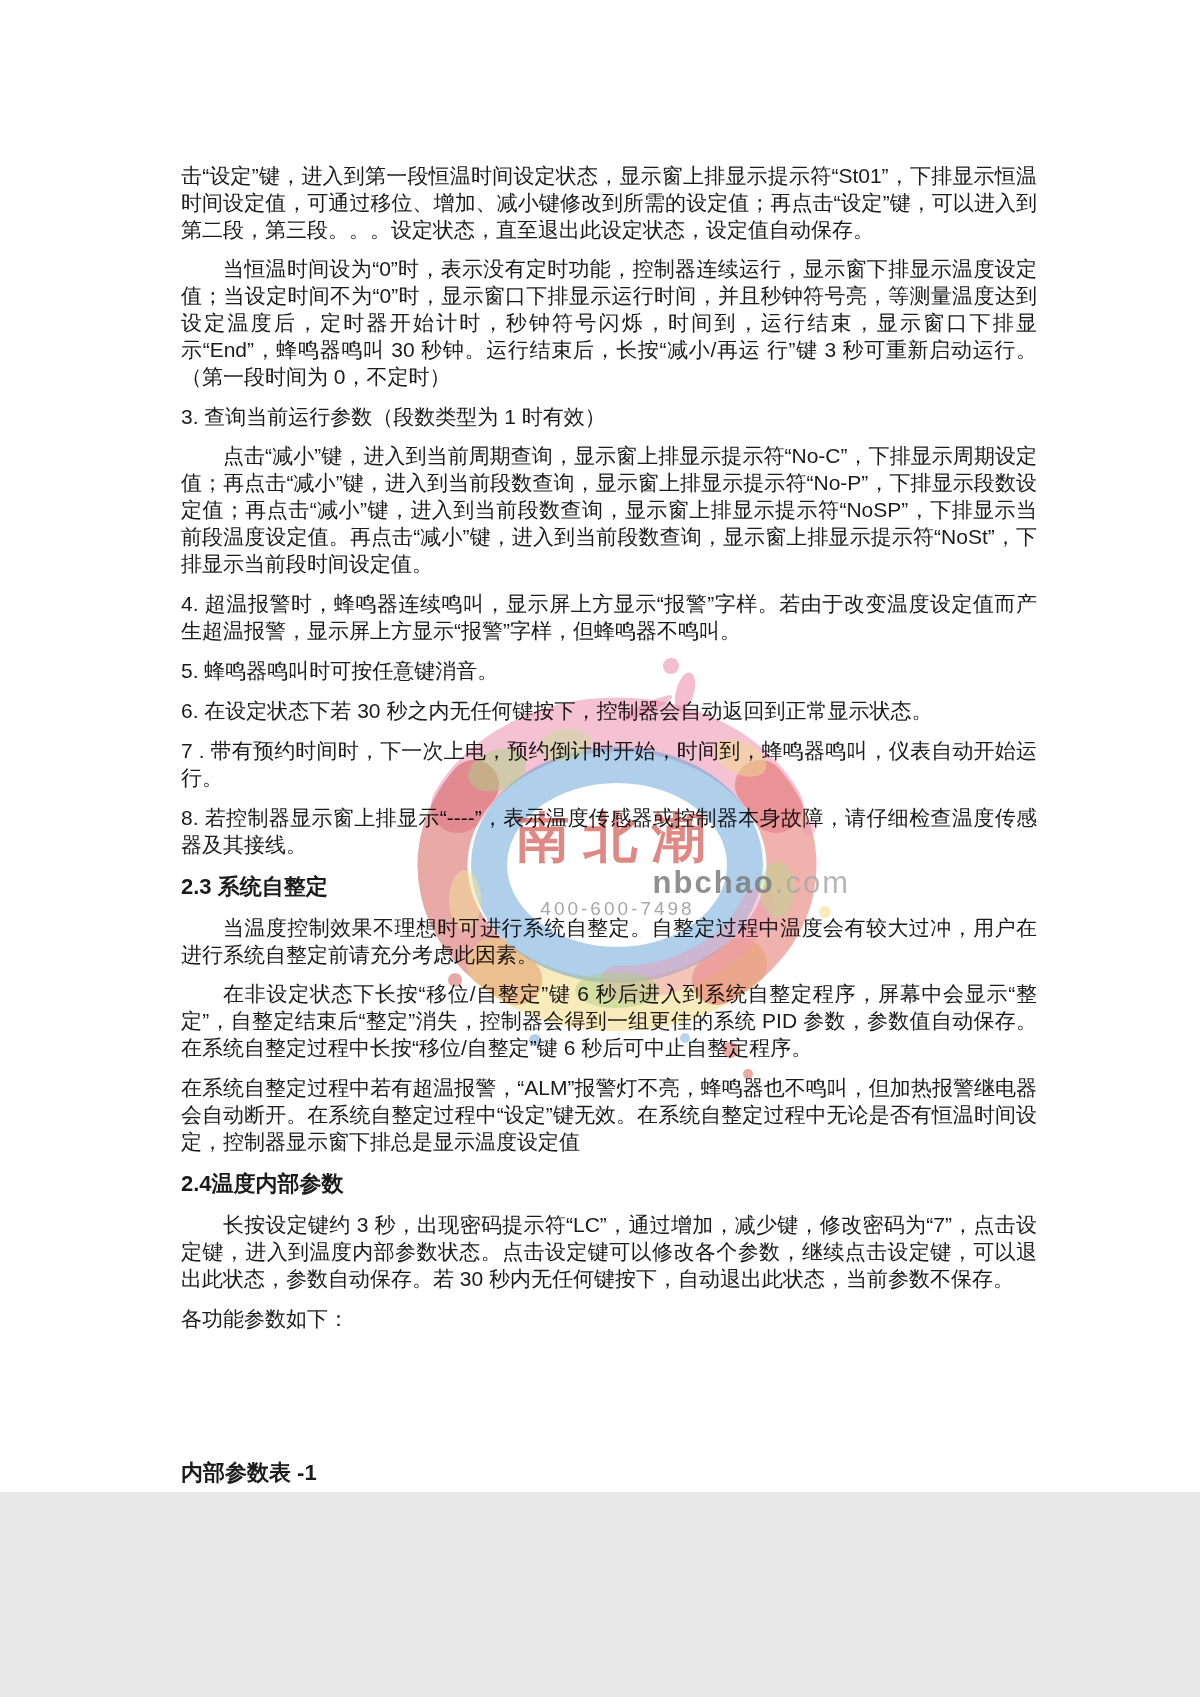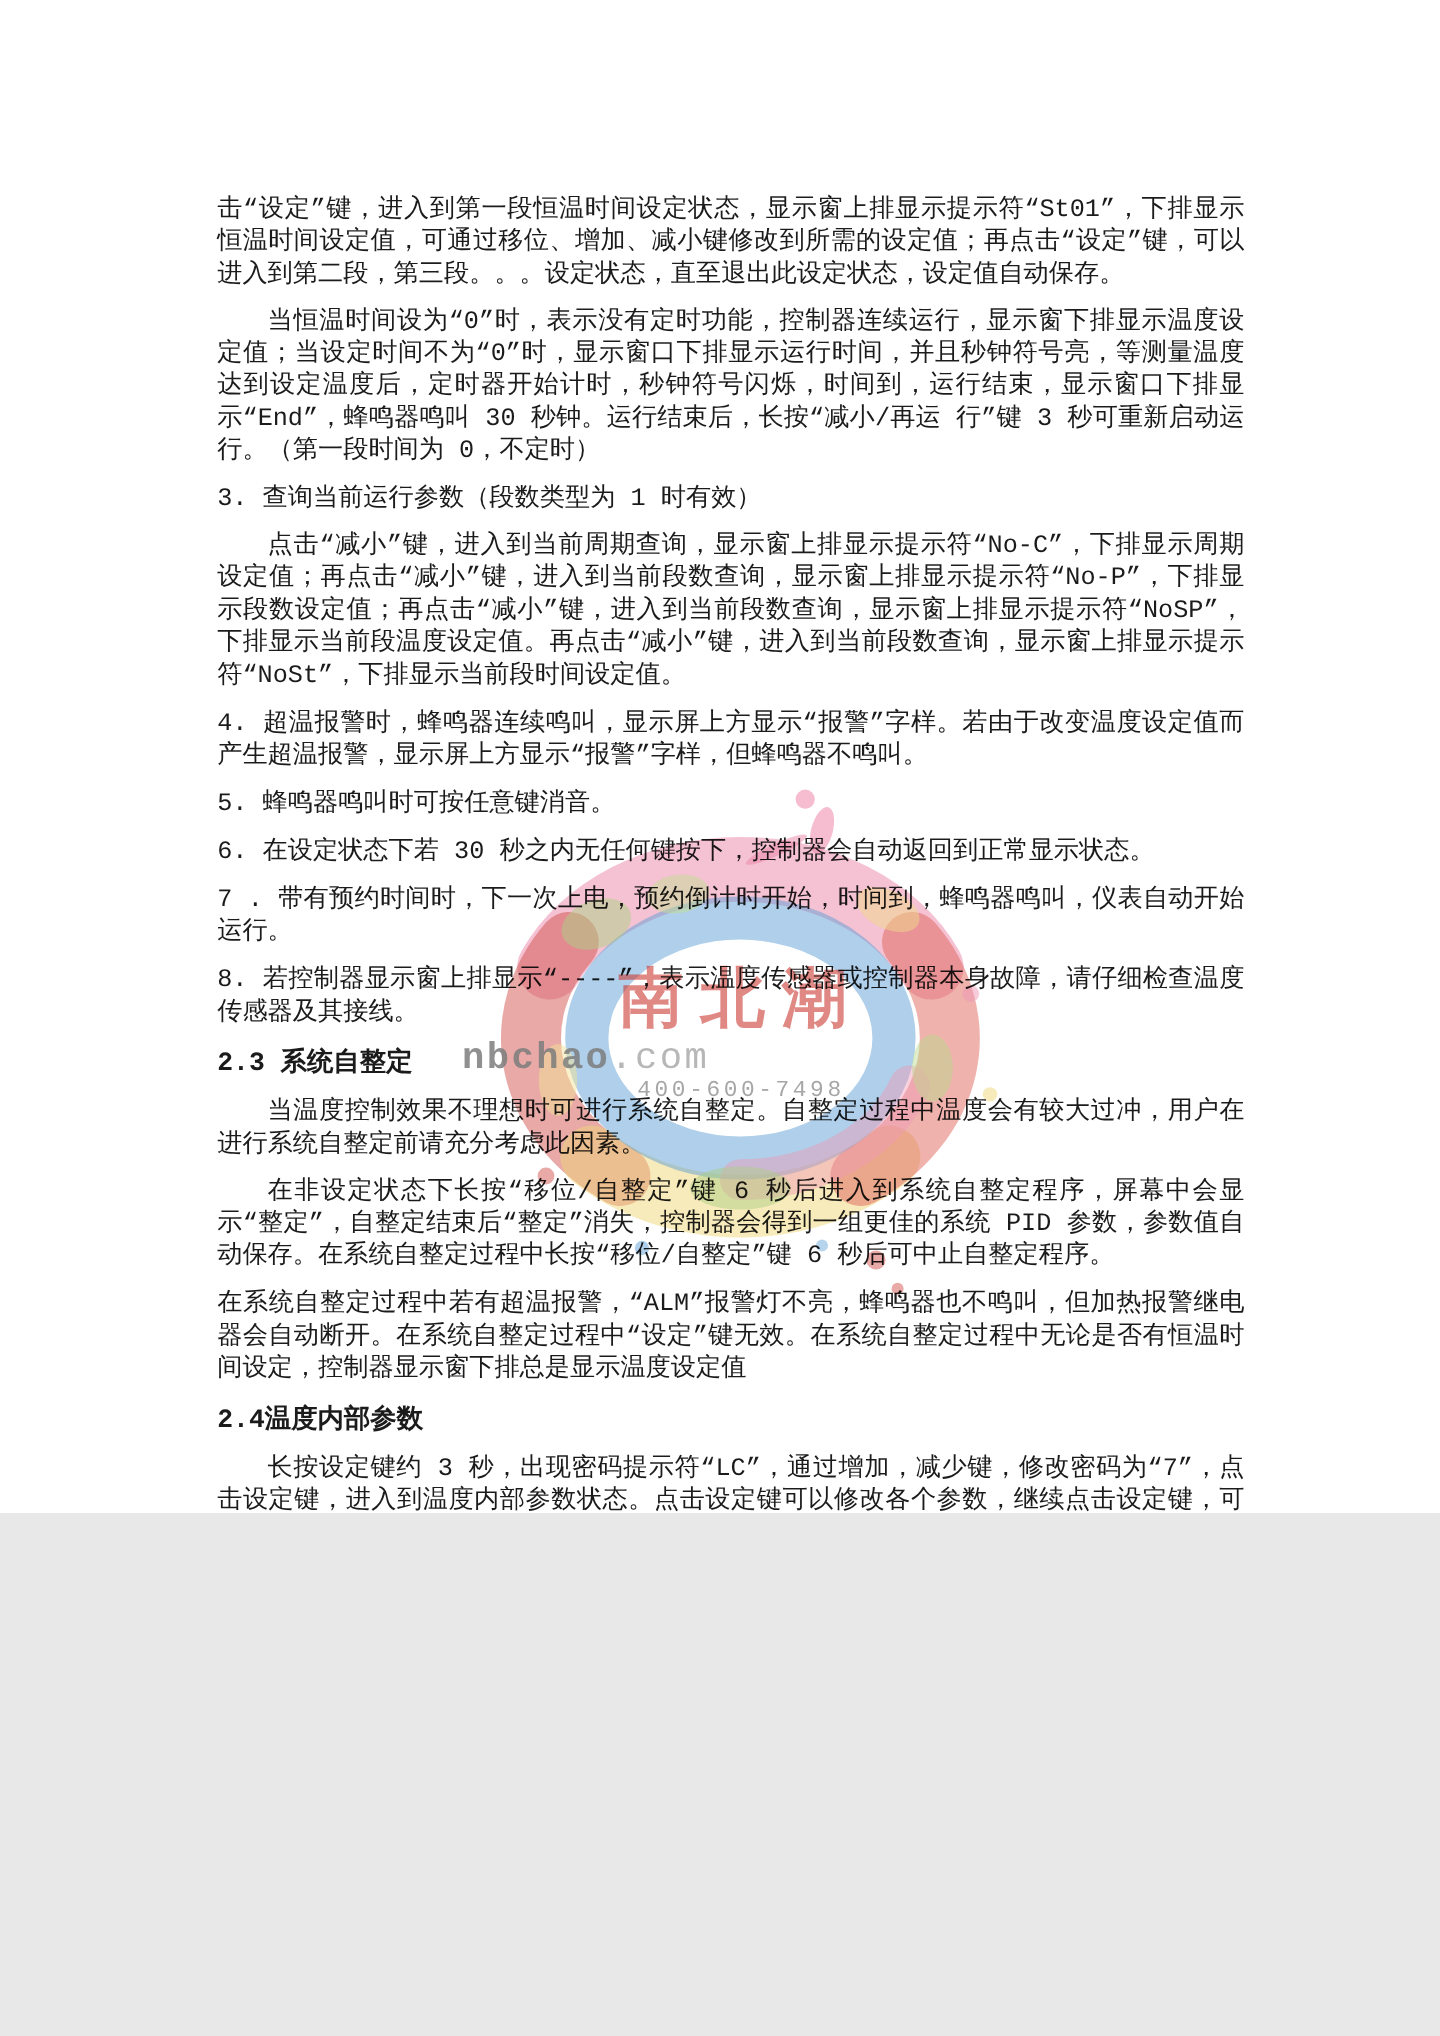--- a/index.html
+++ b/index.html
@@ -1,21 +1,21 @@
 <!DOCTYPE html>
 <html><head>
 <meta charset="utf-8">
 <style>
   html,body{margin:0;padding:0;background:#e8e8e8;}
   .page{
     position:relative;
-    width:1200px;height:1261px;
+    width:1200px;height:1492px;
     margin:0 auto;
     background:#ffffff;
-    font-family:Liberation Mono, monospace;
+    font-family:Liberation Sans, sans-serif;
     color:#1b1b1b;
     overflow:hidden;
   }
   .content{
     position:absolute;
     left:181px;top:162px;width:856px;
   }
   .para{
     margin:13px 0 0 0;
     font-size:21px;
@@ -57,21 +57,21 @@
   .wm-brand{
     position:absolute;left:0;top:160px;width:100%;
     text-align:center;
     font-size:54px;line-height:1;
     font-weight:700;
     letter-spacing:14px;
     color:rgba(201,56,50,0.60);
   }
   .wm-site{
     position:absolute;left:0;top:217px;width:100%;
-    text-align:left;
+    text-align:right;
     font-size:31px;line-height:1;
     font-weight:700;
     letter-spacing:2px;
   }
   .wm-site-name{color:rgba(125,125,125,0.85);}
   .wm-site-tld{color:rgba(170,170,170,0.85);font-weight:400;}
   .wm-phone{
     position:absolute;left:0;top:249px;width:100%;
     text-align:center;
     font-size:19px;line-height:1;

